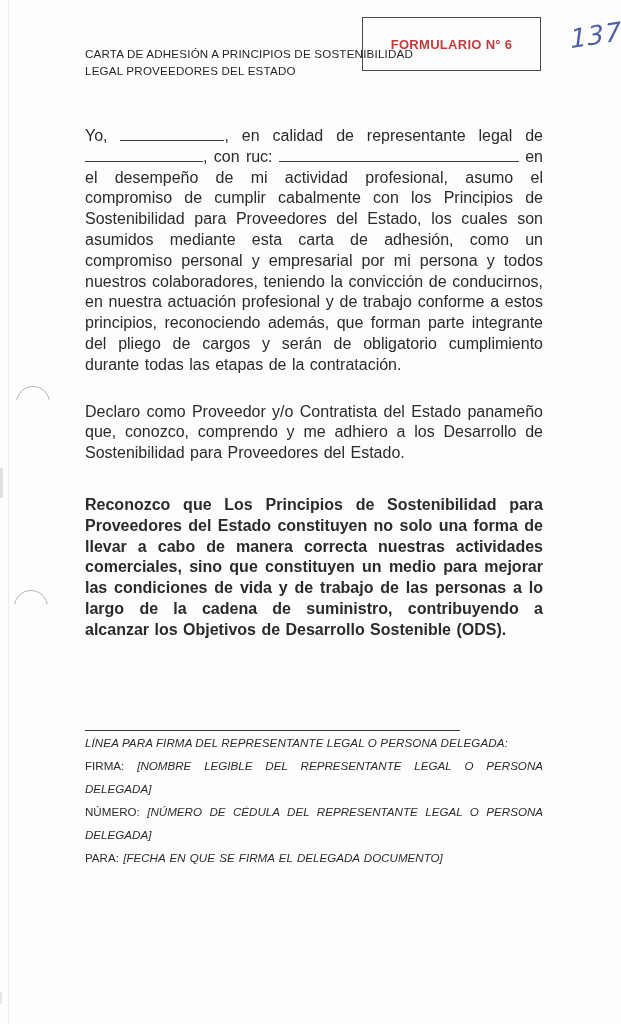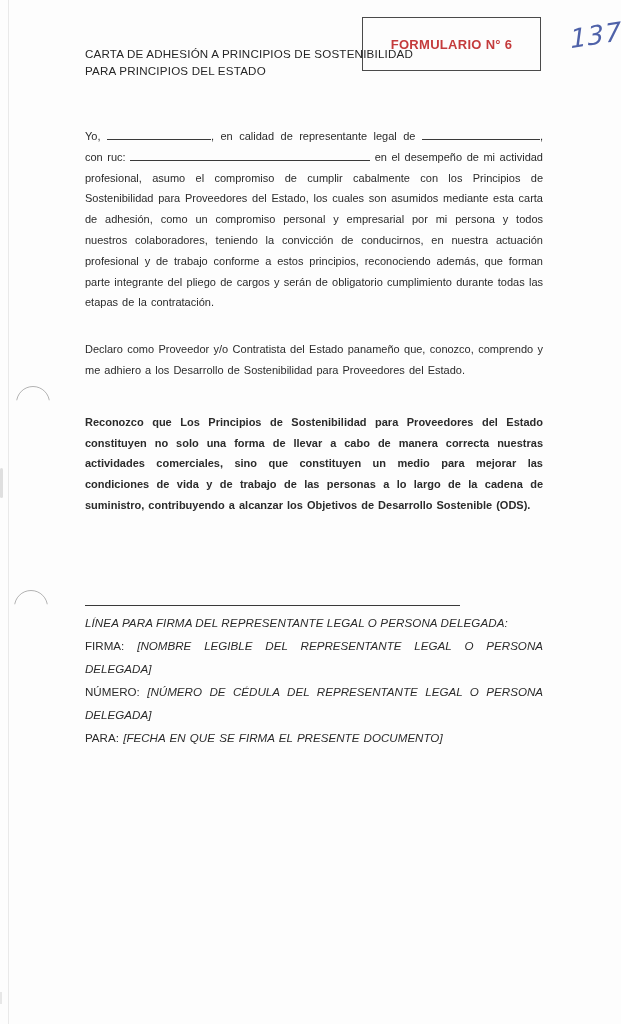--- a/index.html
+++ b/index.html
@@ -66,21 +66,21 @@
     padding-top: 46px;
     text-align: left;
     font-size: 11.6px;
     line-height: 16.5px;
     letter-spacing: .2px;
     color: #262626;
   }
 
   p { margin: 0; }
   .para {
-    font-size: 11px;
+    font-size: 16px;
     line-height: 20.8px;
     text-align: justify;
     word-spacing: 1px;
     color: #2b2b2b;
   }
   .p1 { margin-top: 47px; }
   .p2 { margin-top: 26px; }
   .p3 { margin-top: 31px; font-weight: bold; }
 
   .blank {
@@ -94,21 +94,20 @@
   .blank-ruc     { width: 240px; }
 
   
   .sig-rule {
     margin-top: 89px;
     width: 375px;
     border-top: 1.4px solid #3a3a3a;
     height: 0;
   }
   .sig-caption {
-    margin-top: 5px;
     font-style: italic;
     font-size: 11.6px;
     line-height: 23px;
     letter-spacing: .1px;
   }
   .sig-line {
     font-size: 11.6px;
     line-height: 23px;
     text-align: justify;
     word-spacing: 1px;
@@ -132,21 +131,21 @@
   <div class="form-box">
     <span>FORMULARIO N° 6</span>
   </div>
 
   <div class="handwritten">137</div>
 
   <div class="content">
 
     <div class="title-block">
       <div>CARTA DE ADHESIÓN A PRINCIPIOS DE SOSTENIBILIDAD</div>
-      <div>PARA PRINCIPIOS DEL ESTADO</div>
+      <div>LEGAL PROVEEDORES DEL ESTADO</div>
     </div>
 
     <p class="para p1"><span>Yo,</span>
       <span class="blank blank-name"></span><span>, en calidad de representante legal de</span>
       <span class="blank blank-company"></span><span>, con ruc:</span>
       <span class="blank blank-ruc"></span>
       <span>en el desempeño de mi actividad profesional, asumo el compromiso de cumplir cabalmente con los Principios de Sostenibilidad para Proveedores del Estado, los cuales son asumidos mediante esta carta de adhesión, como un compromiso personal y empresarial por mi persona y todos nuestros colaboradores, teniendo la convicción de conducirnos, en nuestra actuación profesional y de trabajo conforme a estos principios, reconociendo además, que forman parte integrante del pliego de cargos y serán de obligatorio cumplimiento durante todas las etapas de la contratación.</span></p>
 
     <p class="para p2">Declaro como Proveedor y/o Contratista del Estado panameño que, conozco, comprendo y me adhiero a los Desarrollo de Sostenibilidad para Proveedores del Estado.</p>
 
@@ -156,16 +155,16 @@
 
     <div class="sig-caption">LÍNEA PARA FIRMA DEL REPRESENTANTE LEGAL O PERSONA DELEGADA:</div>
 
     <p class="sig-line"><span class="sig-label">FIRMA:</span>
       <span class="sig-value">[NOMBRE LEGIBLE DEL REPRESENTANTE LEGAL O PERSONA DELEGADA]</span></p>
 
     <p class="sig-line"><span class="sig-label">NÚMERO:</span>
       <span class="sig-value">[NÚMERO DE CÉDULA DEL REPRESENTANTE LEGAL O PERSONA DELEGADA]</span></p>
 
     <p class="sig-line last"><span class="sig-label">PARA:</span>
-      <span class="sig-value">[FECHA EN QUE SE FIRMA EL PRESENTE DOCUMENTO]</span></p>
+      <span class="sig-value">[FECHA EN QUE SE FIRMA EL DELEGADA DOCUMENTO]</span></p>
 
   </div>
 </div>
 
 </body></html>

